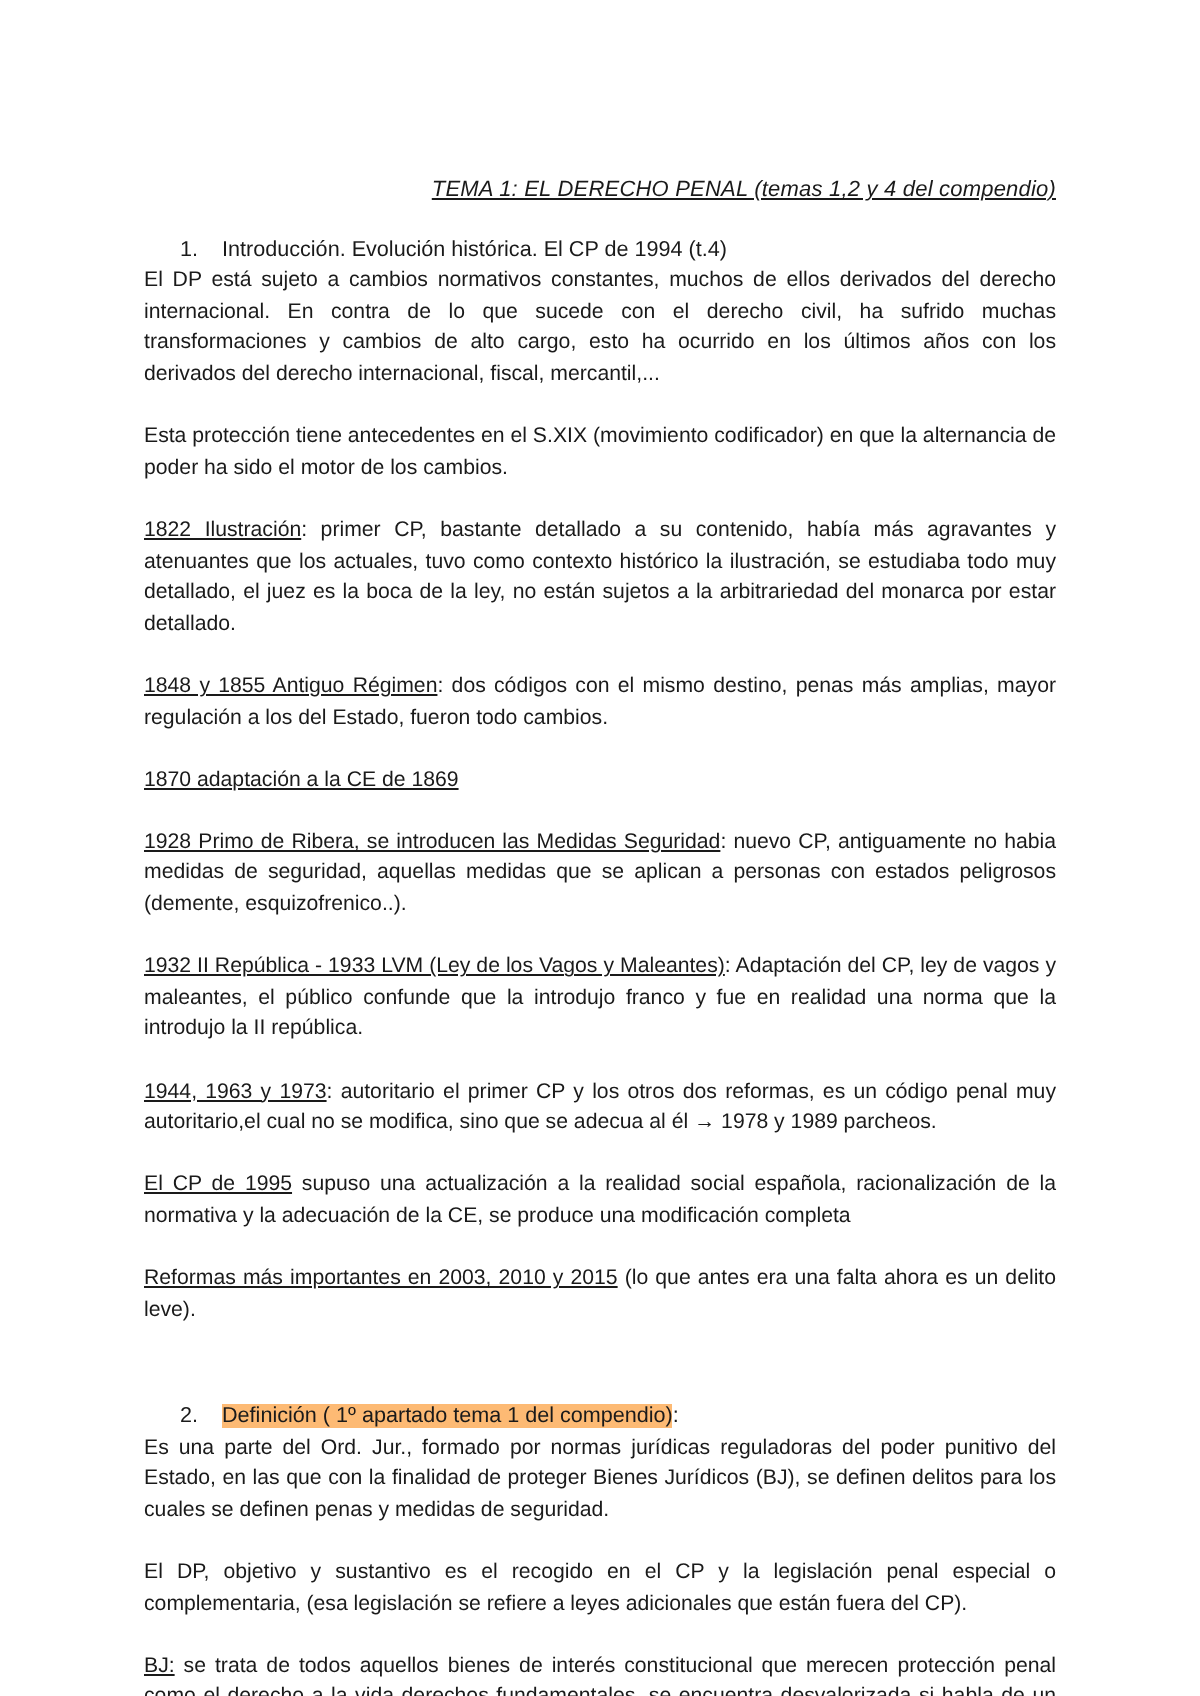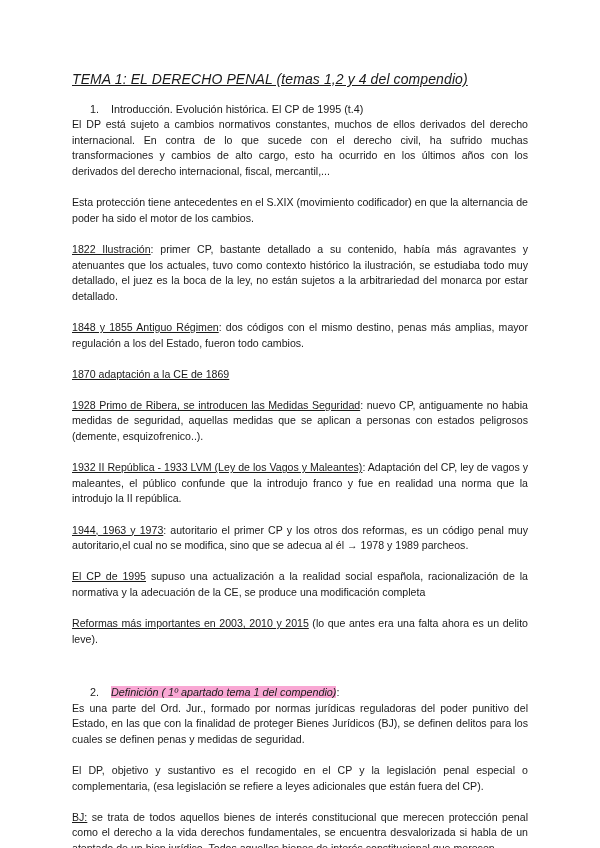--- a/index.html
+++ b/index.html
@@ -17,62 +17,61 @@
   }
   .page {
     position: absolute;
     left: 72px;
     top: 72px;
     width: 456px;
     font-size: 10.6px;
     line-height: 15.6px;
   }
   .doc-title {
-    text-align: left;
+    text-align: right;
     font-style: italic;
     text-decoration: underline;
-    margin: 0 0 14px 0;
-    font-size: 14px;
+    margin: 16px 0 14px 0;
+    font-size: 11px;
     letter-spacing: 0.1px;
   }
   .section-heading {
     margin: 0;
     padding-left: 18px;
     font-size: 10.8px;
   }
   .section-heading .num {
     display: inline-block;
     width: 18px;
   }
   .para {
     margin: 0 0 15.6px 0;
     text-align: justify;
   }
   .u {
     text-decoration: underline;
   }
   .hl {
-    background: #f9a8d4;
-    font-style: italic;
+    background: #fdba74;
   }
   .gap-large {
     height: 22px;
   }
 </style>
 </head>
 <body>
 
 <div class="page">
 
   <p class="doc-title">TEMA 1: EL DERECHO PENAL (temas 1,2 y 4 del compendio)</p>
 
   <div>
     <p class="section-heading">
       <span class="num">1.</span>
-      <span>Introducción. Evolución histórica. El CP de 1995 (t.4)</span>
+      <span>Introducción. Evolución histórica. El CP de 1994 (t.4)</span>
     </p>
 
     <p class="para">
       <span>El DP está sujeto a cambios normativos constantes, muchos de ellos derivados del derecho internacional. En contra de lo que sucede con el derecho civil, ha sufrido muchas transformaciones y cambios de alto cargo, esto ha ocurrido en los últimos años con los derivados del derecho internacional, fiscal, mercantil,...</span>
     </p>
 
     <p class="para">
       <span>Esta protección tiene antecedentes en el S.XIX (movimiento codificador) en que la alternancia de poder ha sido el motor de los cambios.</span>
     </p>
 

